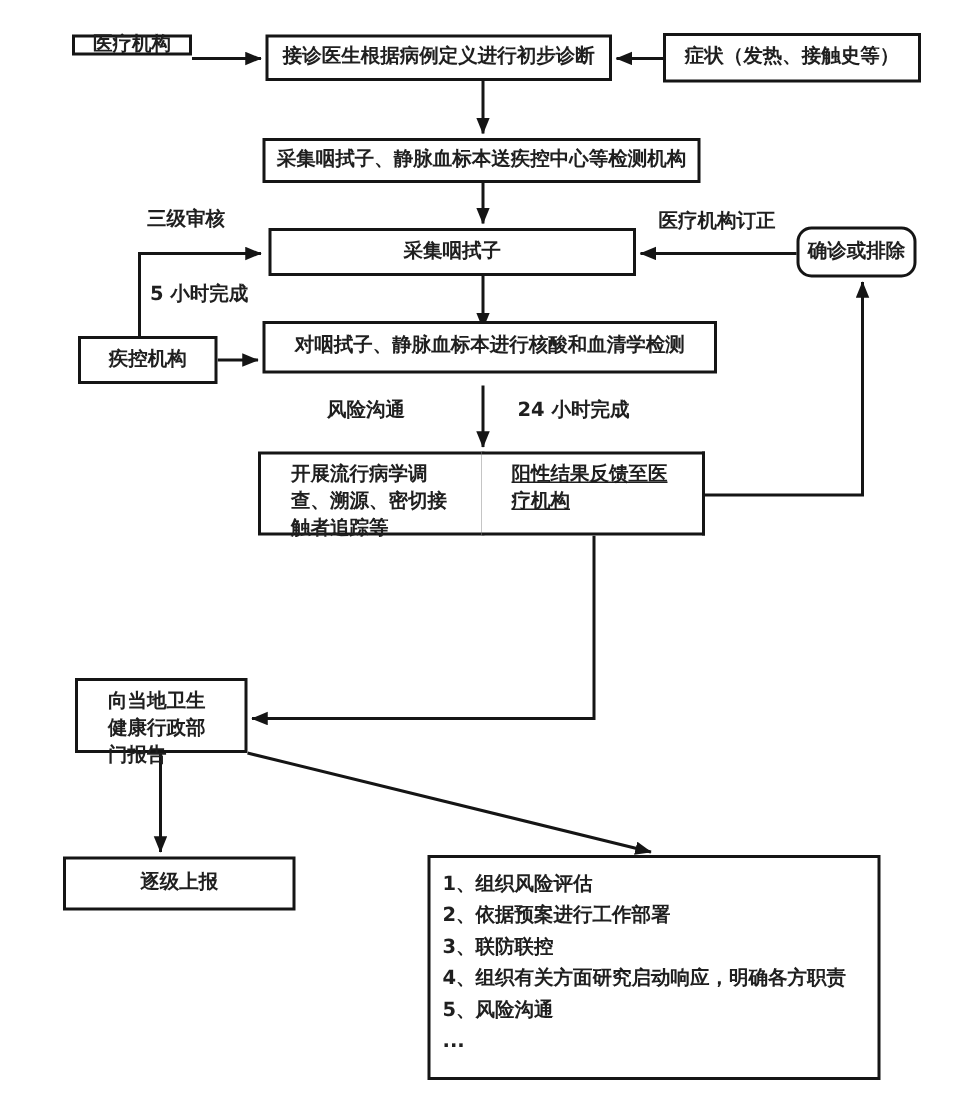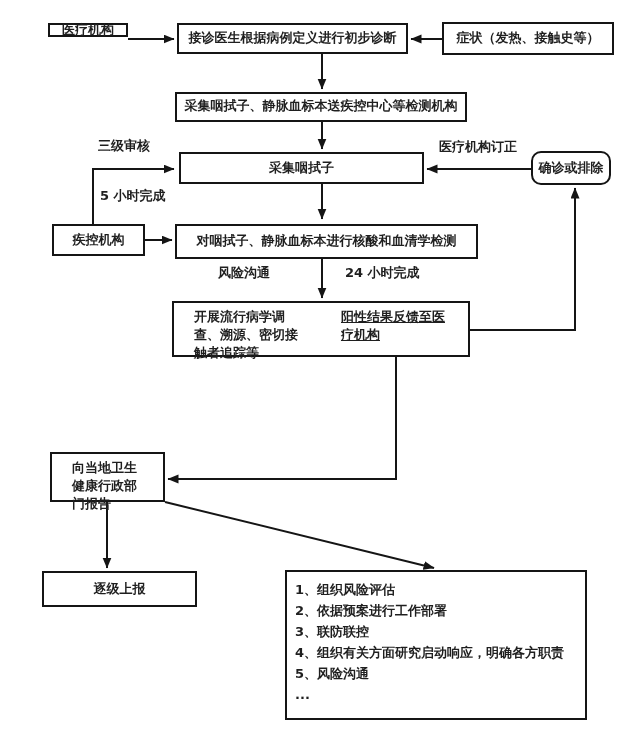--- a/index.html
+++ b/index.html
@@ -36,21 +36,21 @@
     background:transparent;
   }
   
   #node-medical-org      {left:48px;  top:23px;  width:80px;  height:14px;}
   #node-diagnosis        {left:177px; top:23px;  width:231px; height:31px;}
   #node-symptoms         {left:442px; top:22px;  width:172px; height:33px;}
   #node-collect          {left:175px; top:92px;  width:292px; height:30px;font-family:Liberation Mono, monospace;}
   #node-network-report   {left:179px; top:152px; width:245px; height:32px;}
   #node-confirm-exclude  {left:531px; top:151px; width:80px;  height:34px;border-radius:10px;}
   #node-cdc-org          {left:52px;  top:224px; width:93px;  height:32px;}
-  #node-test             {left:175px; top:224px; width:303px; height:35px;}
+  #node-test             {left:175px; top:214px; width:303px; height:35px;}
   #node-epi-investigation{left:172px; top:301px; width:151px; height:56px;}
   #node-positive-feedback{left:321px; top:301px; width:149px; height:56px; border-left:none;text-decoration:underline;}
   #node-report-admin     {left:50px;  top:452px; width:115px; height:50px;}
   #node-level-report     {left:42px;  top:571px; width:155px; height:36px;}
   #node-response-list    {left:285px; top:570px; width:302px; height:150px; display:block; text-align:left; padding:7px 0 0 8px;}
   #node-response-list .li{line-height:21px; white-space:nowrap;}
   
   #label-three-level-review {left:98px;  top:137px;}
   #label-two-hours          {left:100px; top:187px;}
   #label-correction         {left:439px; top:138px;}

